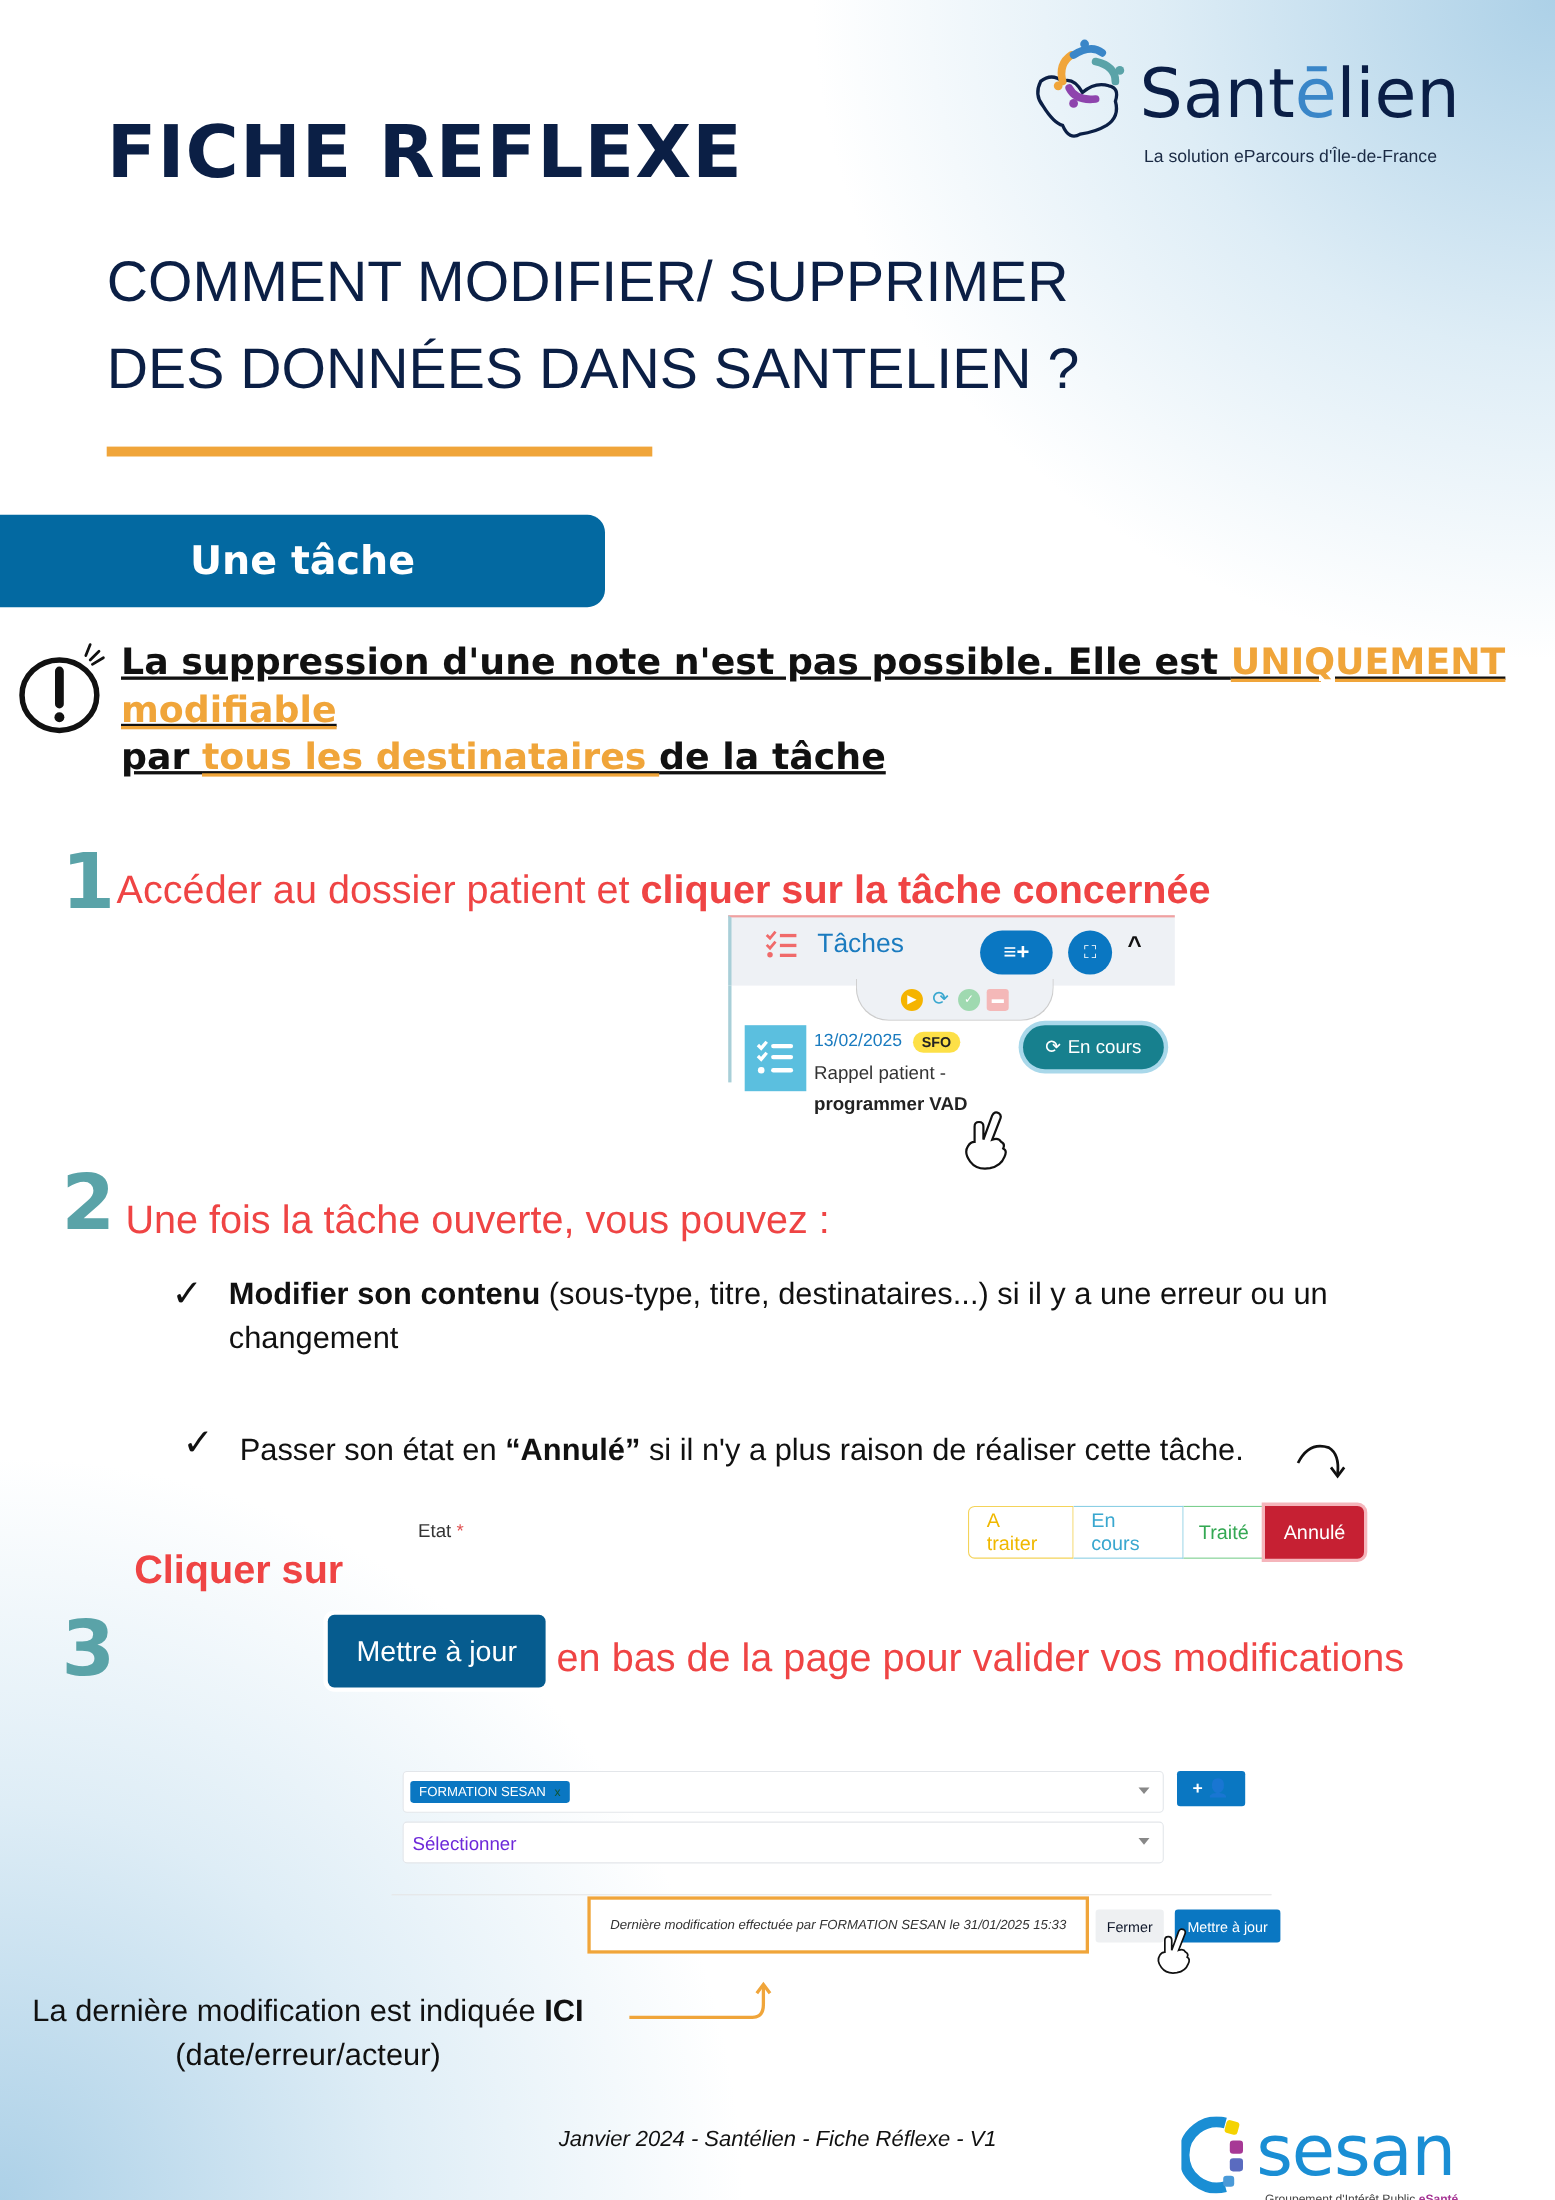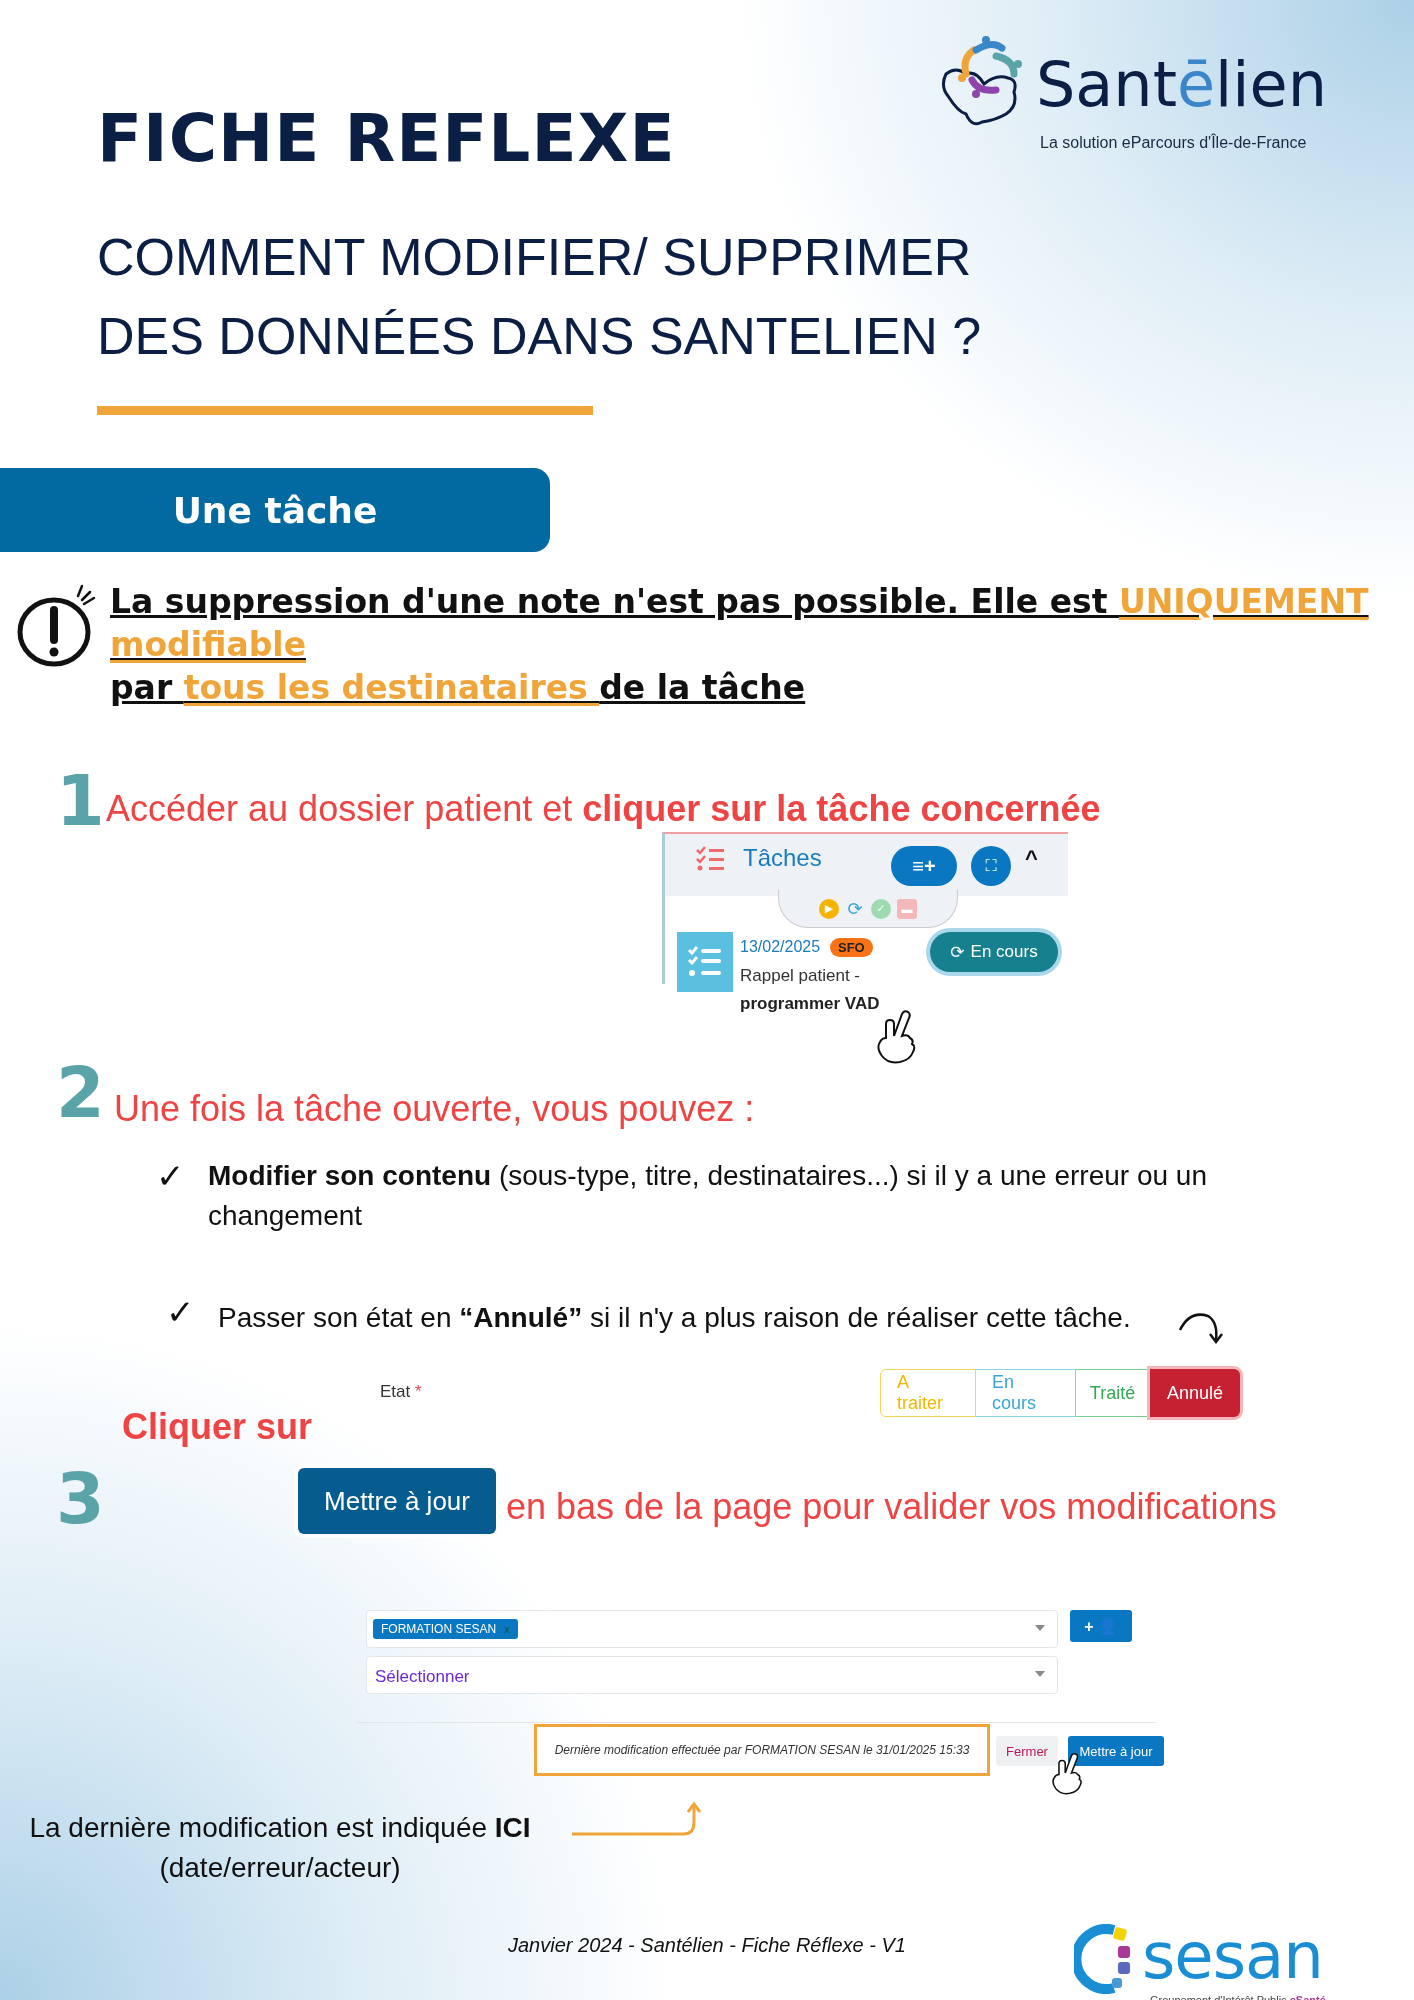--- a/index.html
+++ b/index.html
@@ -48,21 +48,21 @@
   .tw-left-line { position: absolute; left: 0; top: 64px; width: 3px; height: 88px; background: #a8cfd8; }
   .tw-title { position: absolute; left: 78px; top: 10px; font-size: 24px; color: #1a7bbf; }
   .tw-list-icon { position: absolute; left: 30px; top: 12px; width: 30px; height: 26px; }
   .tw-btn-add { position: absolute; left: 226px; top: 12px; width: 66px; height: 40px; border-radius: 20px; background: #0a77c2; color: #fff; font-size: 20px; display: flex; align-items: center; justify-content: center; font-weight: 700; }
   .tw-btn-full { position: absolute; left: 306px; top: 12px; width: 40px; height: 40px; border-radius: 50%; background: #0a77c2; color: #fff; font-size: 16px; display: flex; align-items: center; justify-content: center; }
   .tw-chevron { position: absolute; left: 360px; top: 12px; font-size: 22px; color: #111; font-weight: 700; }
   .tw-filter { position: absolute; left: 116px; top: 58px; width: 180px; height: 38px; background: #eef1f5; border-radius: 0 0 30px 30px; border: 1px solid #ccc; border-top: none; display: flex; align-items: center; justify-content: center; gap: 6px; }
   .tw-dot { width: 20px; height: 20px; border-radius: 50%; display: inline-flex; align-items: center; justify-content: center; font-size: 11px; color: #fff; }
   .tw-item-icon { position: absolute; left: 15px; top: 100px; width: 56px; height: 60px; background: #5bbfdf; display: flex; align-items: center; justify-content: center; }
   .tw-date { position: absolute; left: 78px; top: 106px; font-size: 16px; color: #1a7bbf; }
-  .tw-badge { position: absolute; left: 168px; top: 106px; font-size: 13px; font-weight: 700; background: #f97316; color: #222; padding: 2px 8px; border-radius: 10px; }
+  .tw-badge { position: absolute; left: 168px; top: 106px; font-size: 13px; font-weight: 700; background: #fde047; color: #222; padding: 2px 8px; border-radius: 10px; }
   .tw-line1 { position: absolute; left: 78px; top: 134px; font-size: 17px; color: #333; }
   .tw-line2 { position: absolute; left: 78px; top: 162px; font-size: 17px; font-weight: 700; color: #222; }
   .tw-status { position: absolute; left: 268px; top: 100px; width: 128px; height: 40px; border-radius: 20px; background: #17808e; color: #fff; font-size: 17px; display: flex; align-items: center; justify-content: center; gap: 6px; box-shadow: 0 0 0 4px #a9d8ea; }
   .hand { position: absolute; width: 46px; height: 56px; }
 
   
   .check { font-size: 34px; color: #111; }
   .check-text { font-size: 28px; line-height: 40px; color: #111; font-family: "Liberation Sans", sans-serif; }
 
   
@@ -83,21 +83,21 @@
   .sel { position: absolute; left: 0; width: 692px; height: 38px; border: 1px solid #e3e6ea; border-radius: 4px; background: #fff; }
   .sel .arrow { position: absolute; right: 12px; top: 14px; width: 0; height: 0; border-left: 5px solid transparent; border-right: 5px solid transparent; border-top: 6px solid #888; }
   .chip { position: absolute; left: 6px; top: 8px; background: #0a77c2; color: #fff; font-size: 12px; padding: 3px 8px; border-radius: 3px; }
   .chip .x { color: #153; margin-left: 8px; font-size: 11px; }
   .sel-ph { position: absolute; left: 8px; top: 10px; font-size: 17px; color: #6d28d9; }
   .add-user-btn { position: absolute; left: 704px; top: 2px; width: 62px; height: 32px; background: #0a77c2; border-radius: 3px; color: #fff; font-size: 16px; display: flex; align-items: center; justify-content: center; font-weight: 700; }
   .form-divider { position: absolute; left: -10px; top: 114px; width: 800px; height: 1px; background: #e5e5e5; }
 
   .lastmod { left: 534px; top: 1724px; width: 456px; height: 52px; border: 3px solid #f0a53a; background: #fff; display: flex; align-items: center; justify-content: center; }
   .lastmod span { font-size: 12px; font-style: italic; color: #333; white-space: nowrap; }
-  .close-btn { left: 996px; top: 1736px; width: 62px; height: 30px; background: #eef0f2; border-radius: 3px; font-size: 13px; color: #be185d; display: flex; align-items: center; justify-content: center; }
+  .close-btn { left: 996px; top: 1736px; width: 62px; height: 30px; background: #eef0f2; border-radius: 3px; font-size: 13px; color: #0f172a; display: flex; align-items: center; justify-content: center; }
   .upd-btn-small { left: 1068px; top: 1736px; width: 96px; height: 30px; background: #0a77c2; border-radius: 3px; font-size: 13px; color: #fff; display: flex; align-items: center; justify-content: center; }
 
   .note-text { left: 0; top: 1808px; width: 560px; text-align: center; font-size: 28px; line-height: 40px; color: #111; }
   .note-arrow { left: 572px; top: 1800px; width: 130px; height: 40px; }
 
   .footer { left: 0; top: 1934px; width: 1414px; text-align: center; font-size: 20px; font-style: italic; color: #111; }
 
   .logo-sesan { left: 1074px; top: 1876px; width: 260px; height: 90px; margin-top: 48px; }
   .sesan-word { position: absolute; left: 68px; top: 0px; font-size: 64px; color: #1a8ed4; font-family: "DejaVu Sans", sans-serif; line-height: 1; letter-spacing: -1px; }
   .sesan-tag { position: absolute; left: 76px; top: 70px; font-size: 11px; color: #444; white-space: nowrap; }

